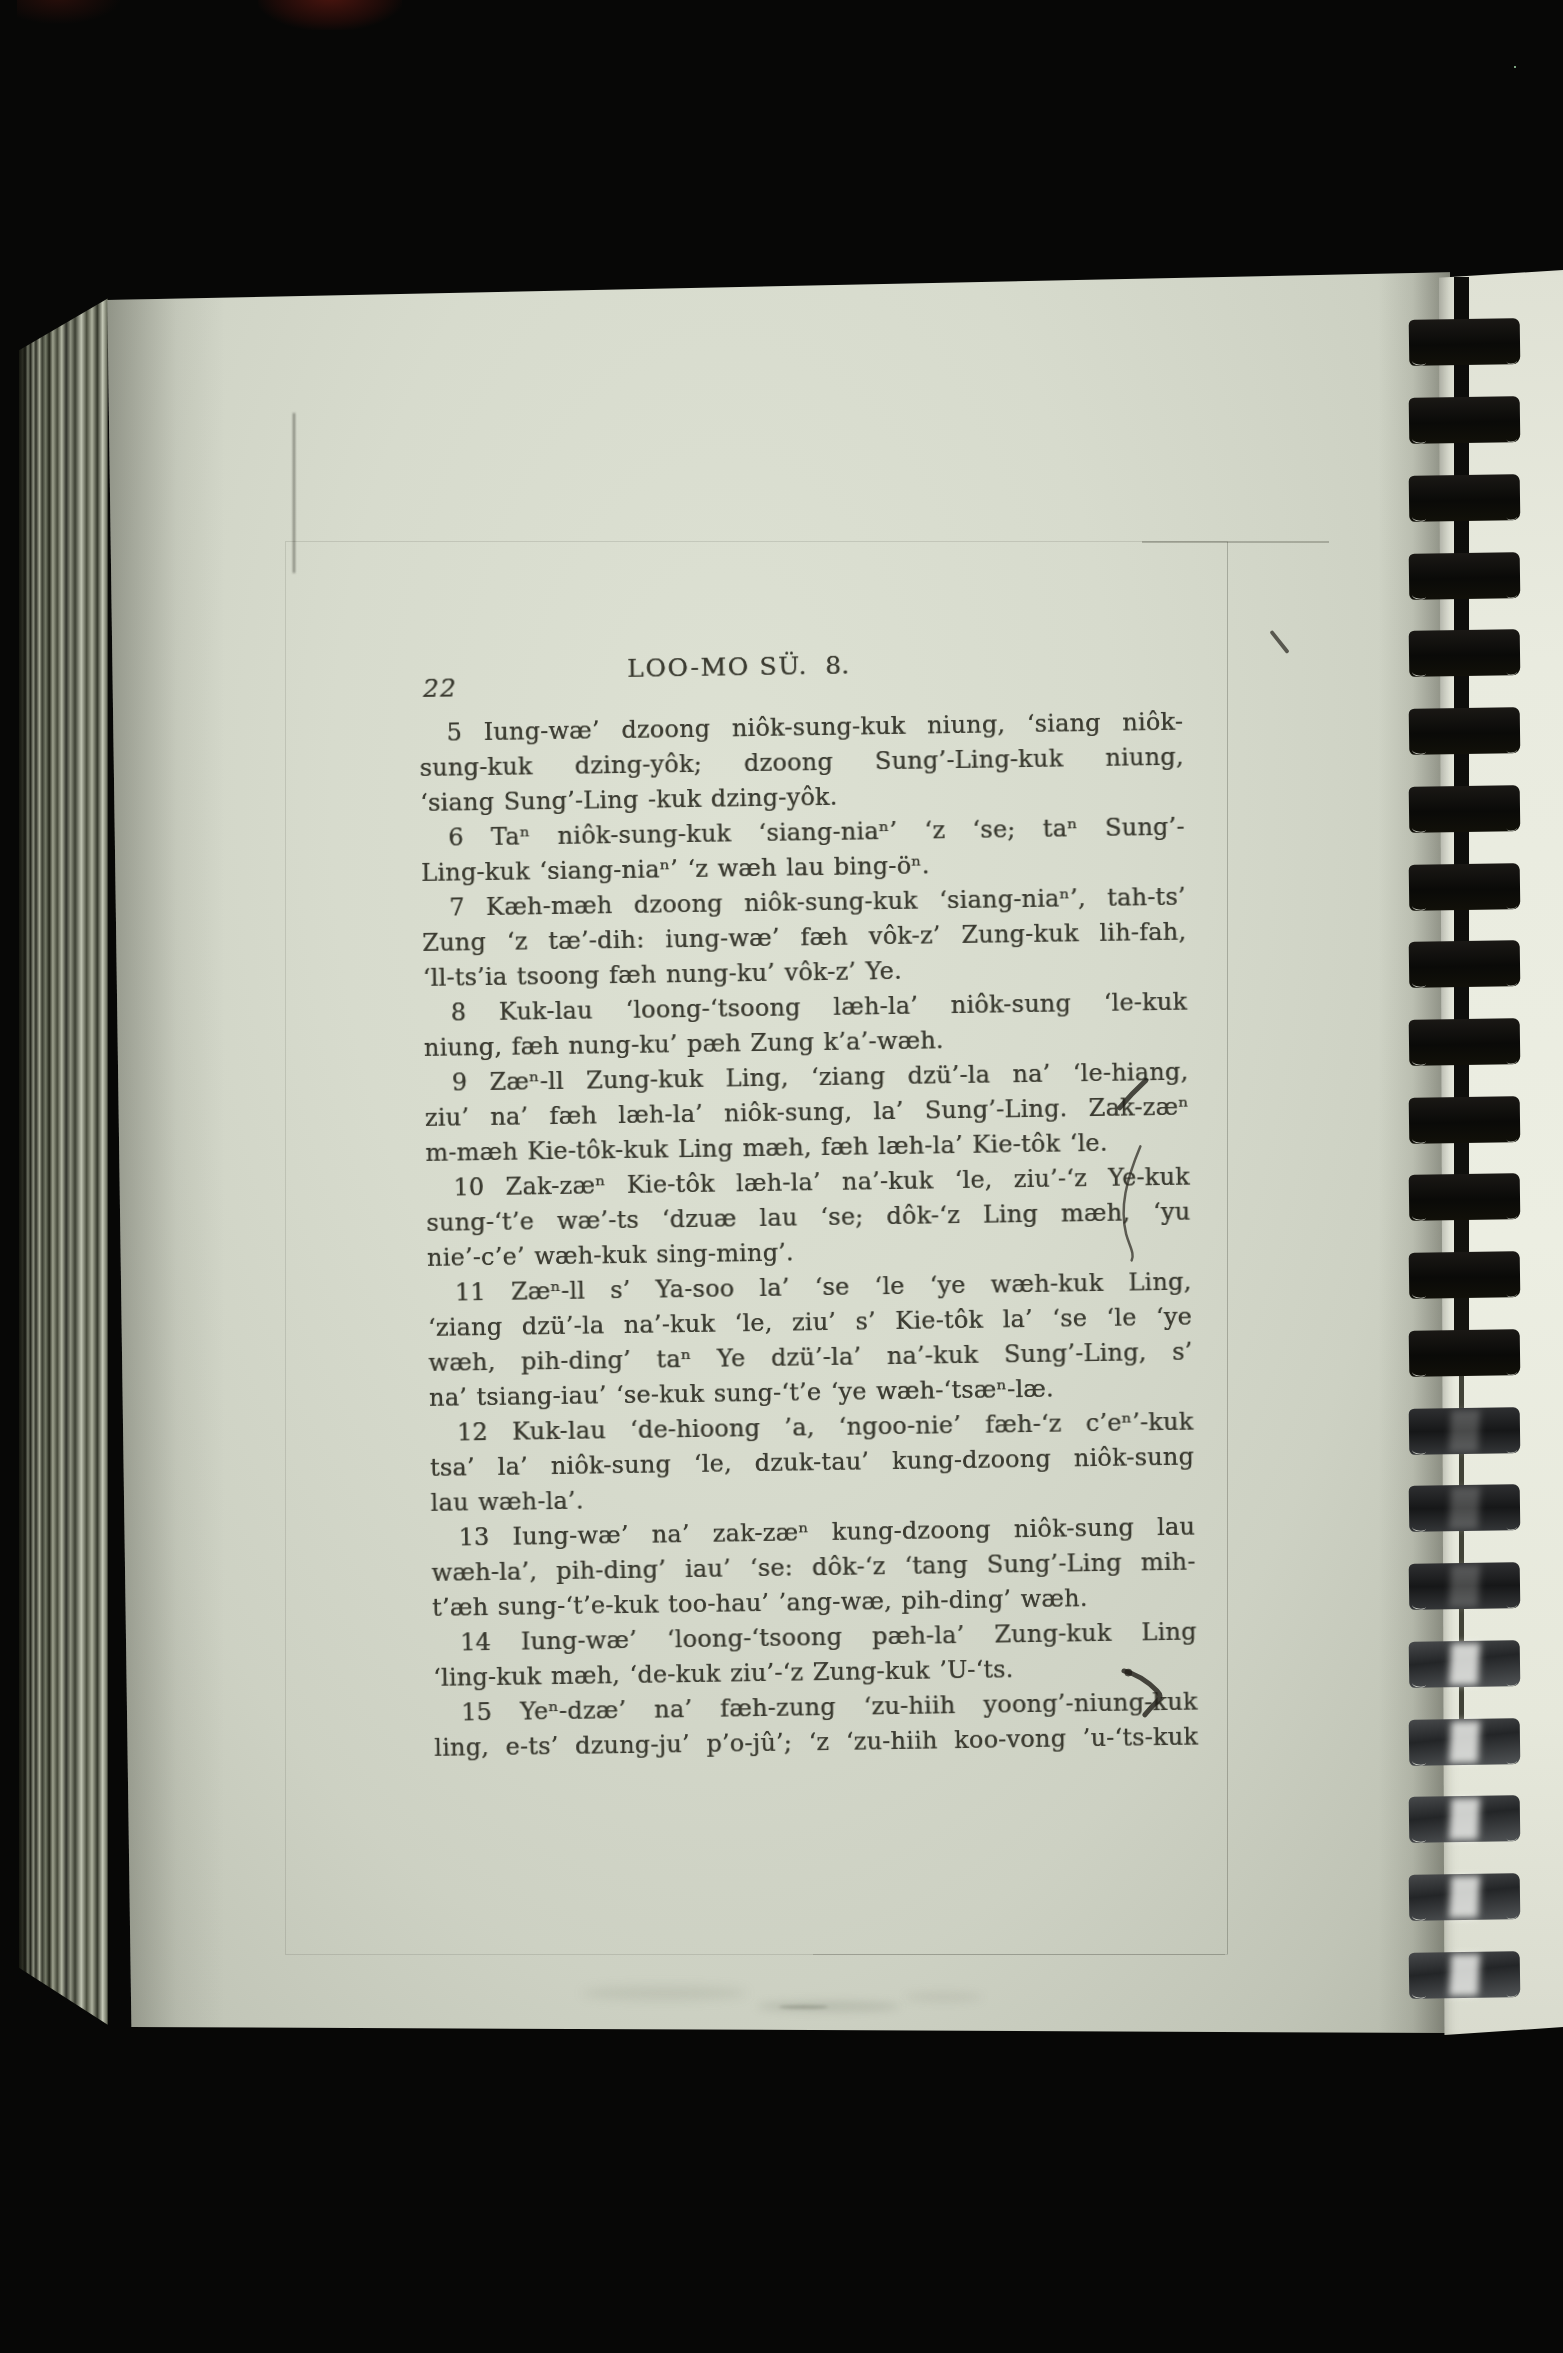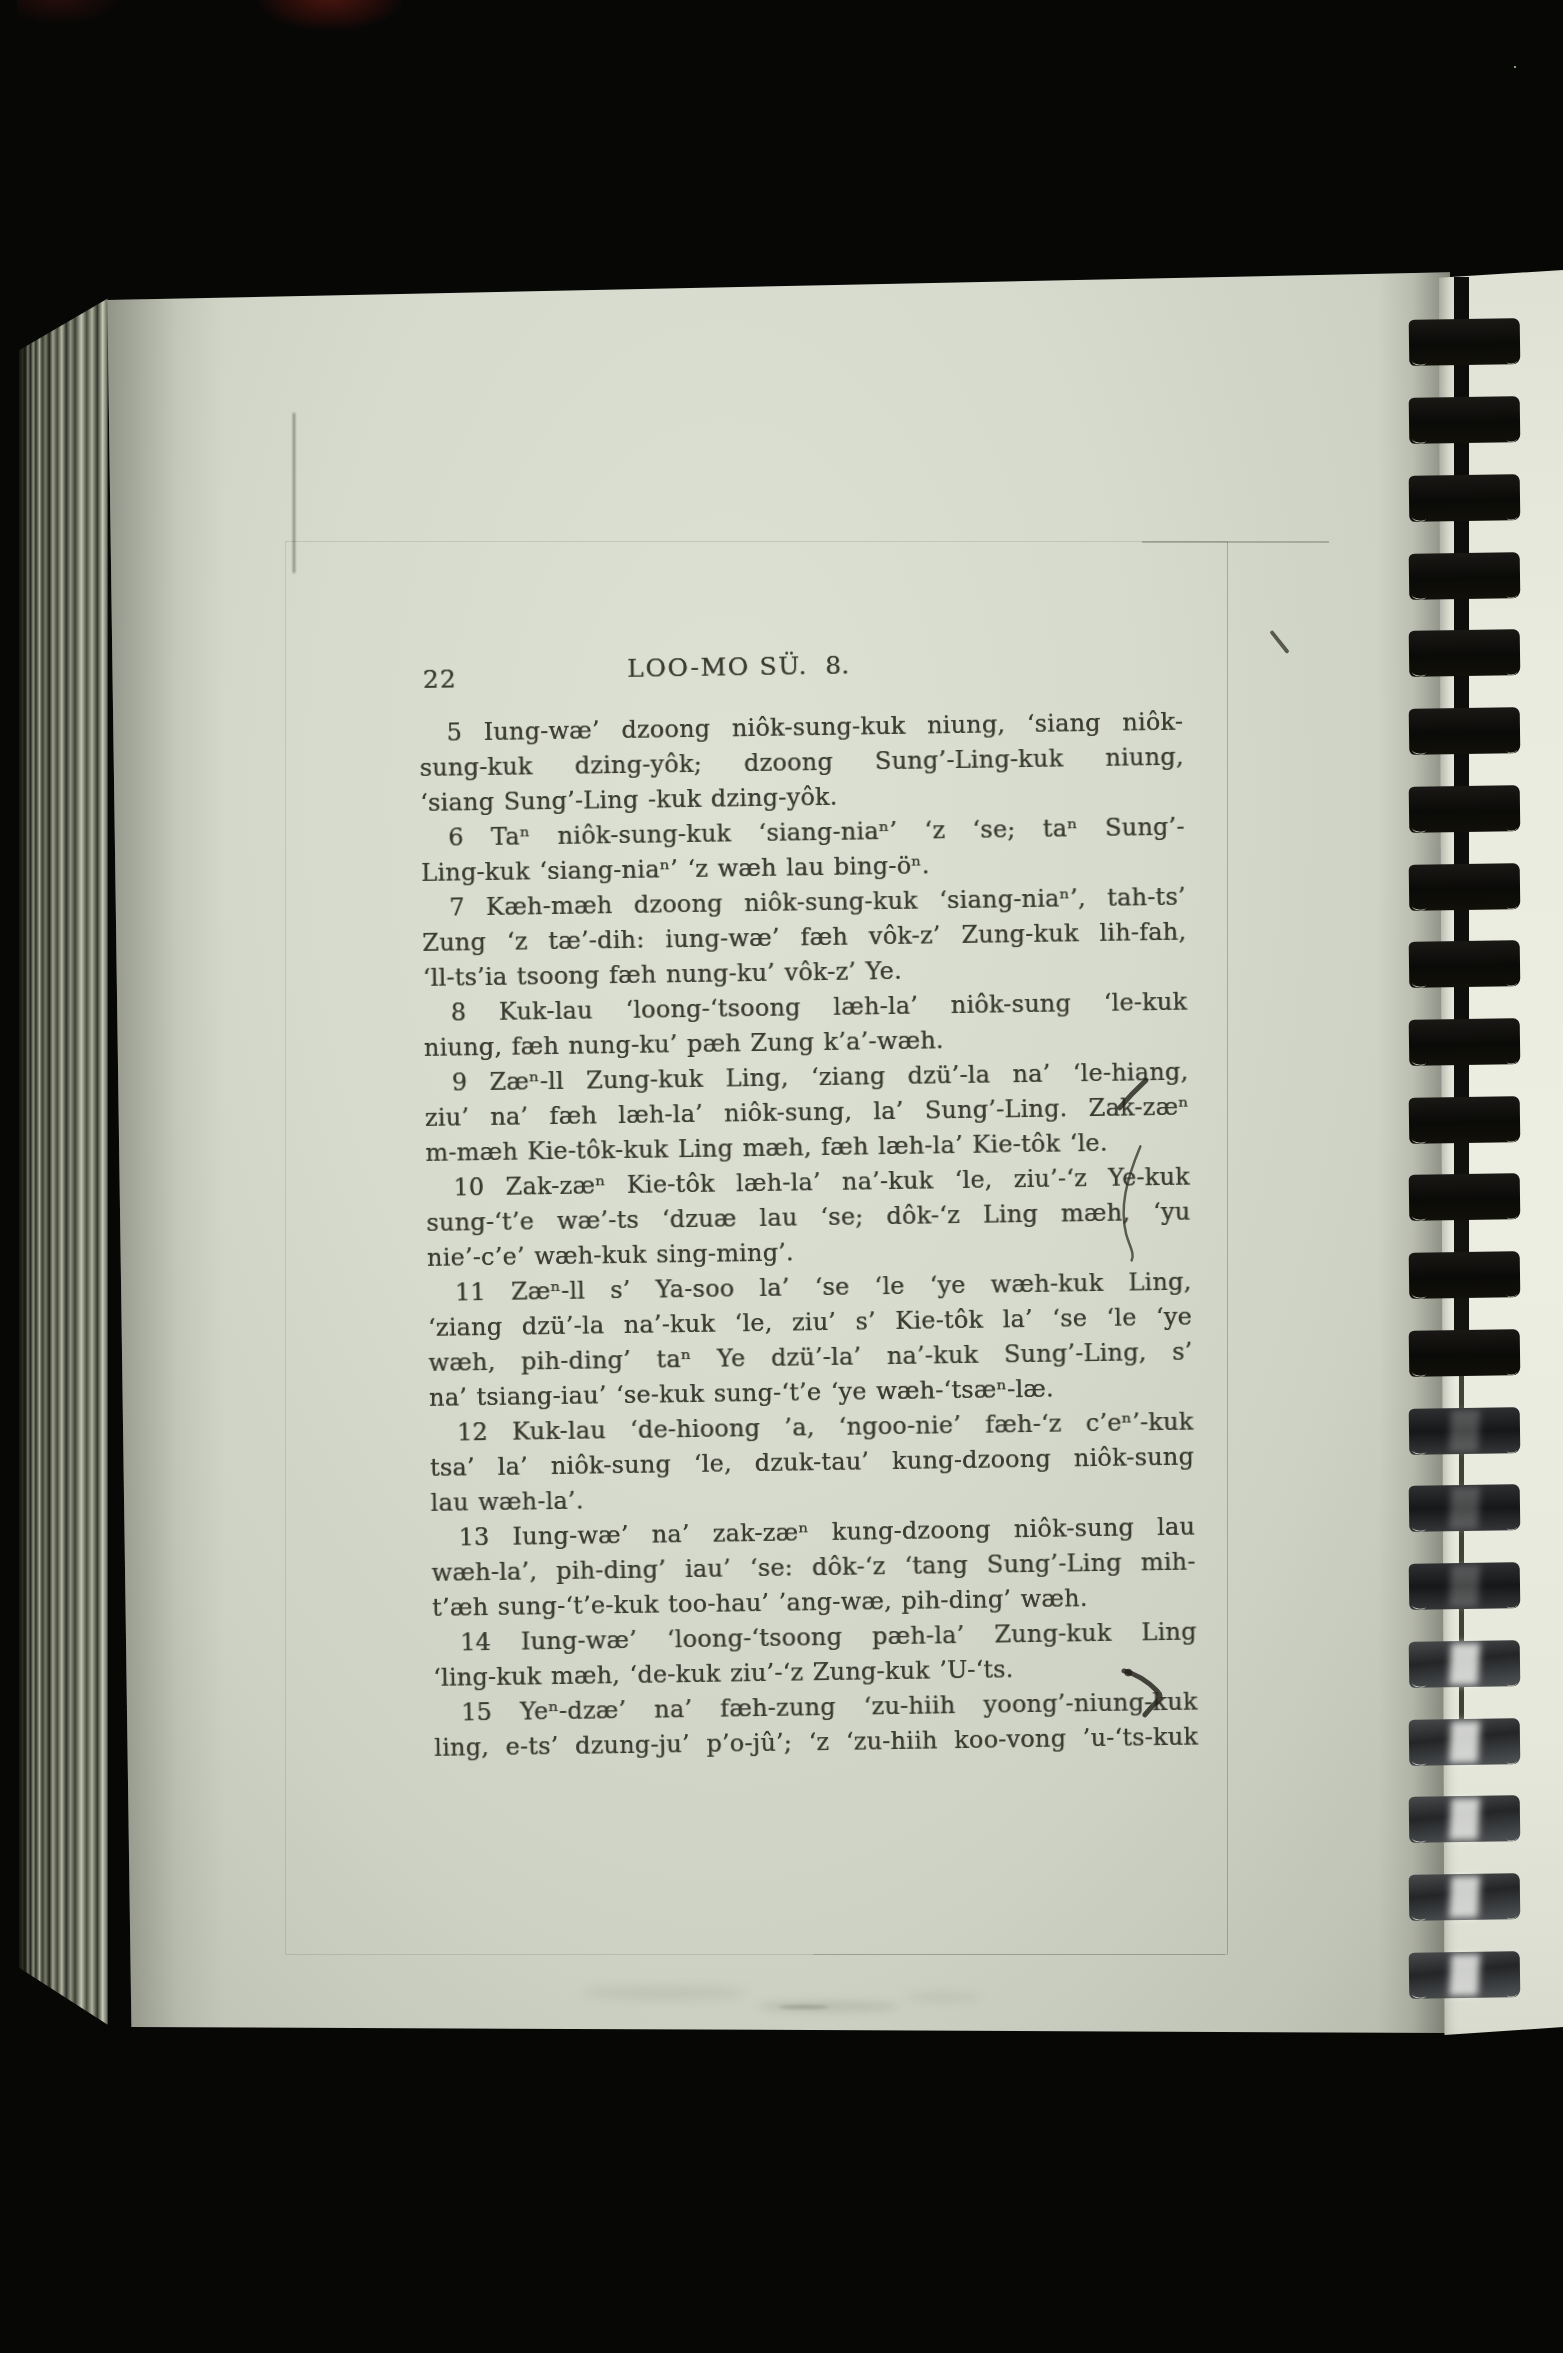--- a/index.html
+++ b/index.html
@@ -53,21 +53,21 @@
   }
   
   #textwrap{
     position:absolute;left:314px;top:388px;width:764px;
     transform:rotate(-0.85deg);transform-origin:0 0;
     color:#3a3a30;
     filter:blur(0.2px);
     text-shadow:0.3px 0.2px 0.4px rgba(42,42,32,0.75);
   }
   #header{position:relative;height:35px;font-size:25px;}
-  #hdr-pagenum{position:absolute;left:4.4px;top:8px;letter-spacing:1.1px;}
+  #hdr-pagenum{position:absolute;left:4.4px;top:17px;letter-spacing:1.1px;font-style:italic;}
   #hdr-title{position:absolute;left:209px;top:0;letter-spacing:1.6px;}
   #hdr-chap{position:absolute;left:407px;top:0;}
   #lines{margin-top:23.6px;font-size:24px;letter-spacing:0.2px;word-spacing:1.6px;}
   .line{
     height:35px;line-height:35px;width:764px;
     text-align:justify;text-align-last:justify;
     white-space:normal;
   }
   .line.end{text-align-last:left;}
   .line.ind{text-indent:27.4px;}

